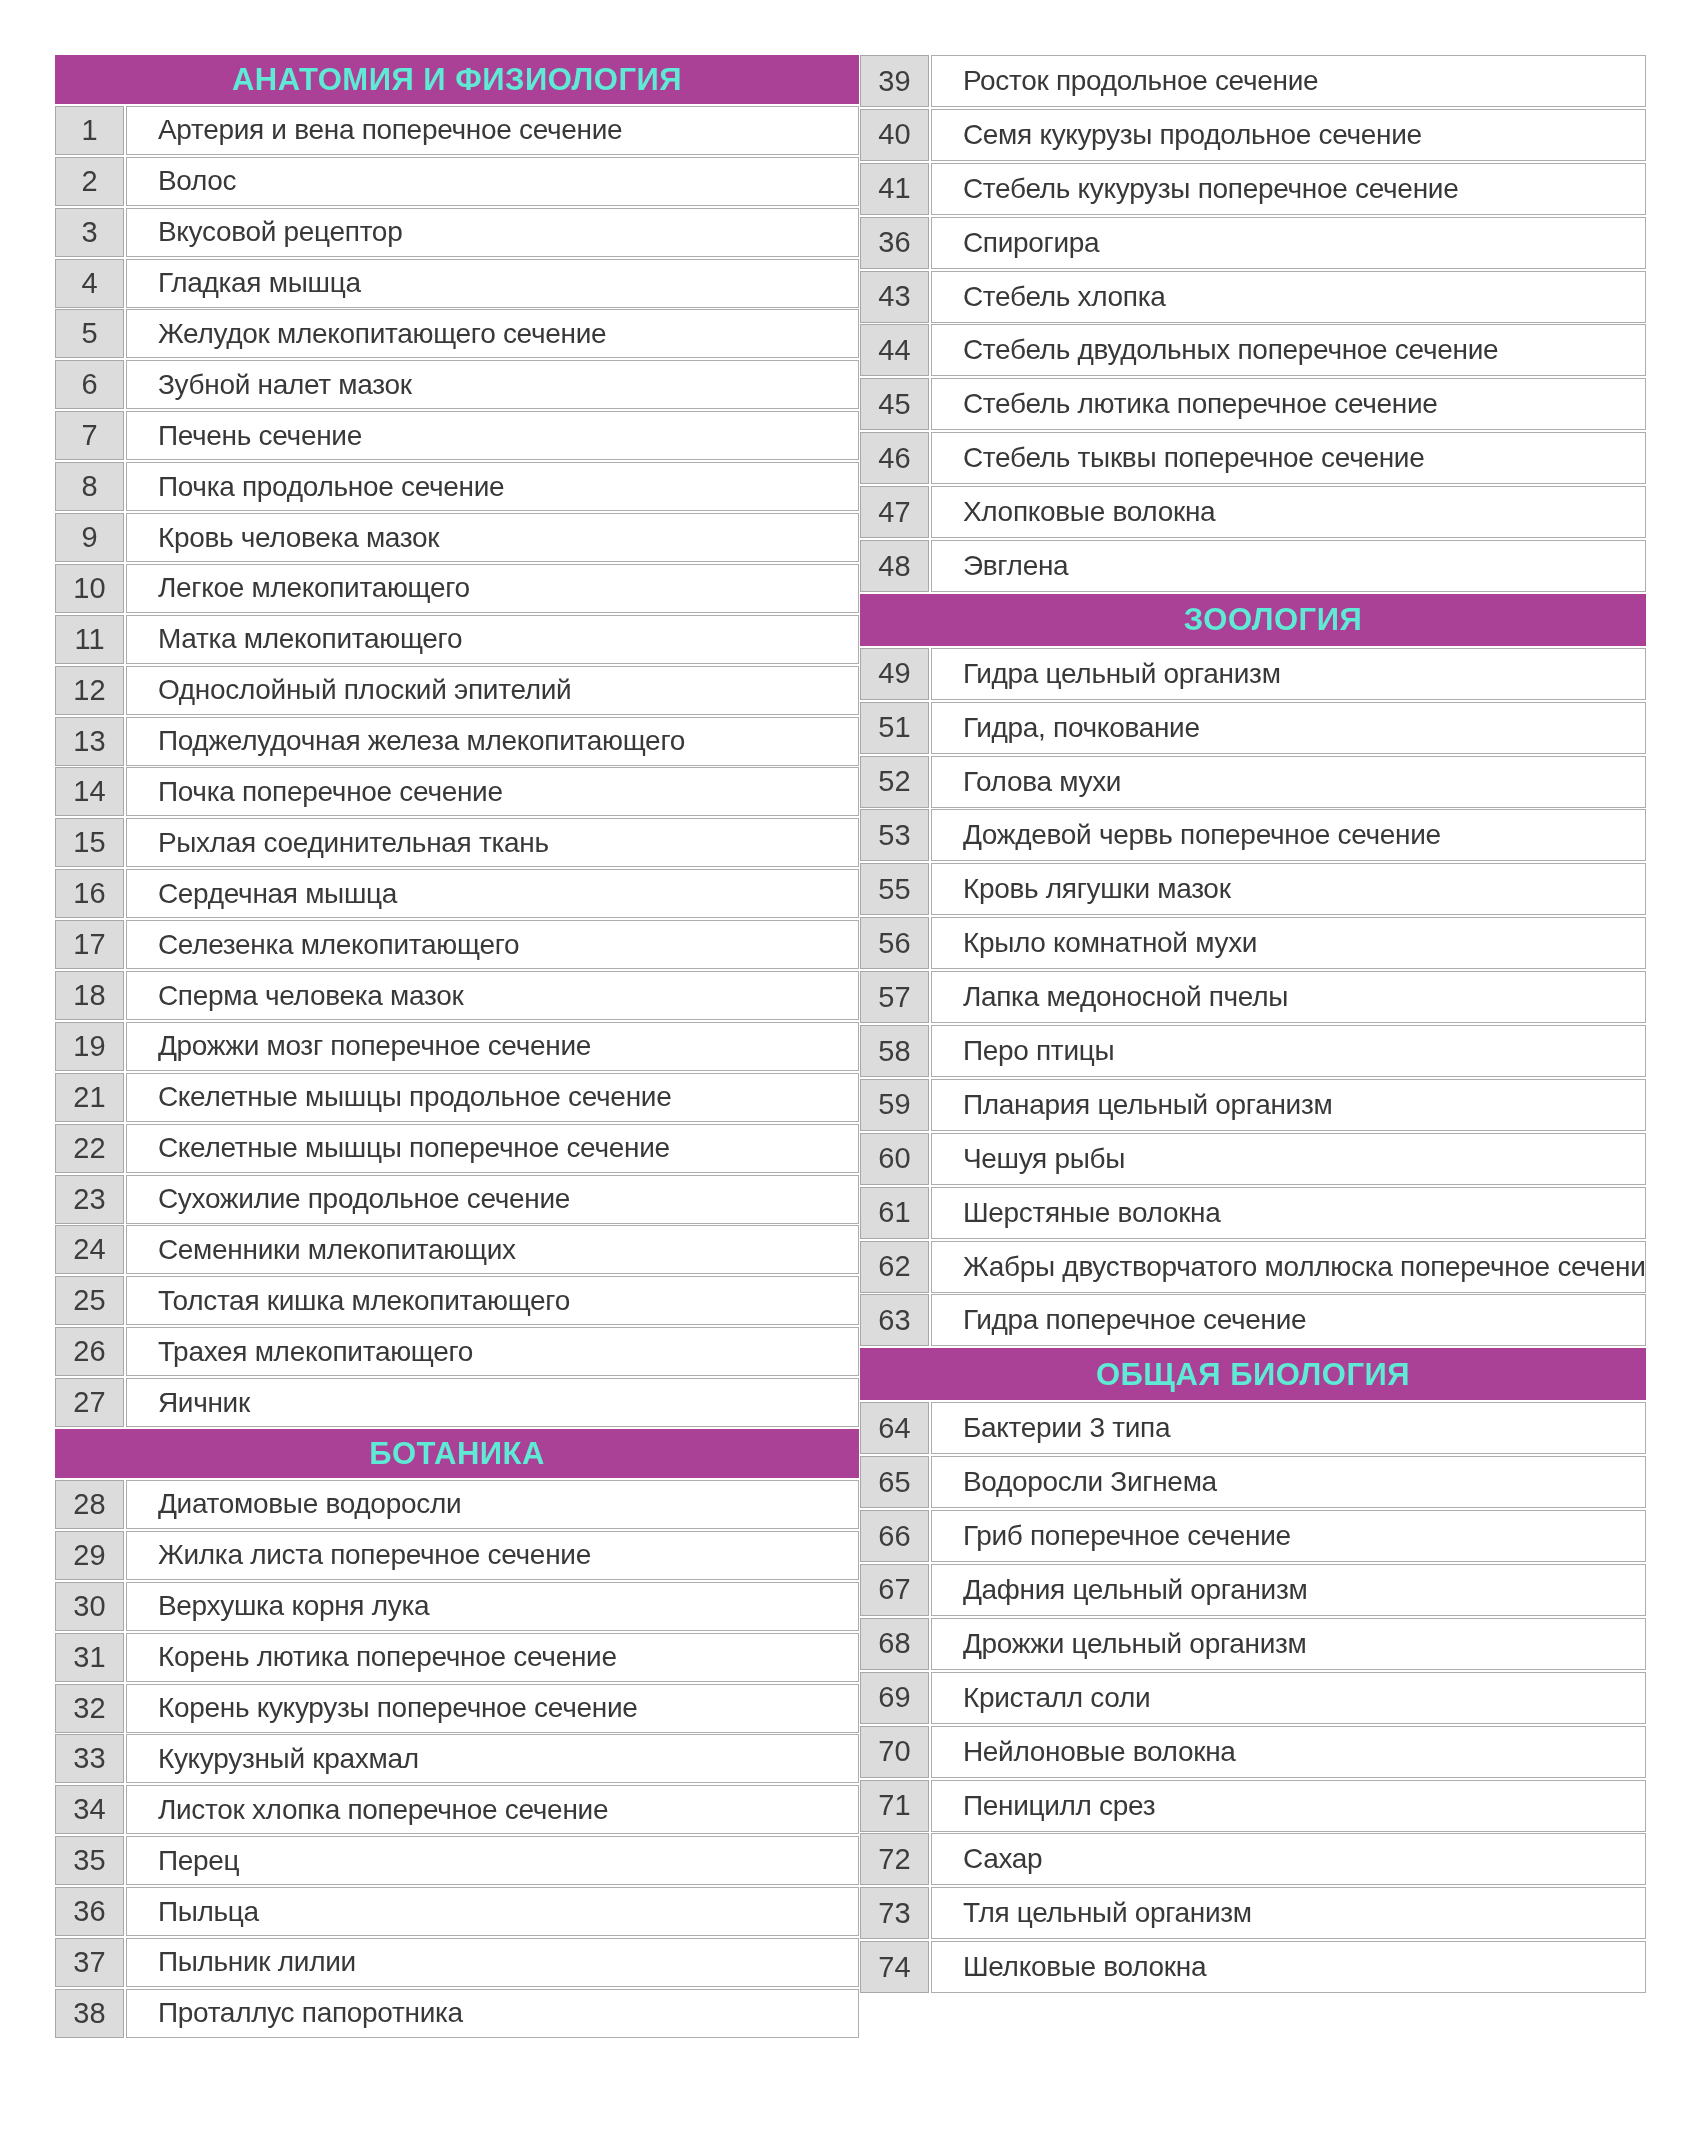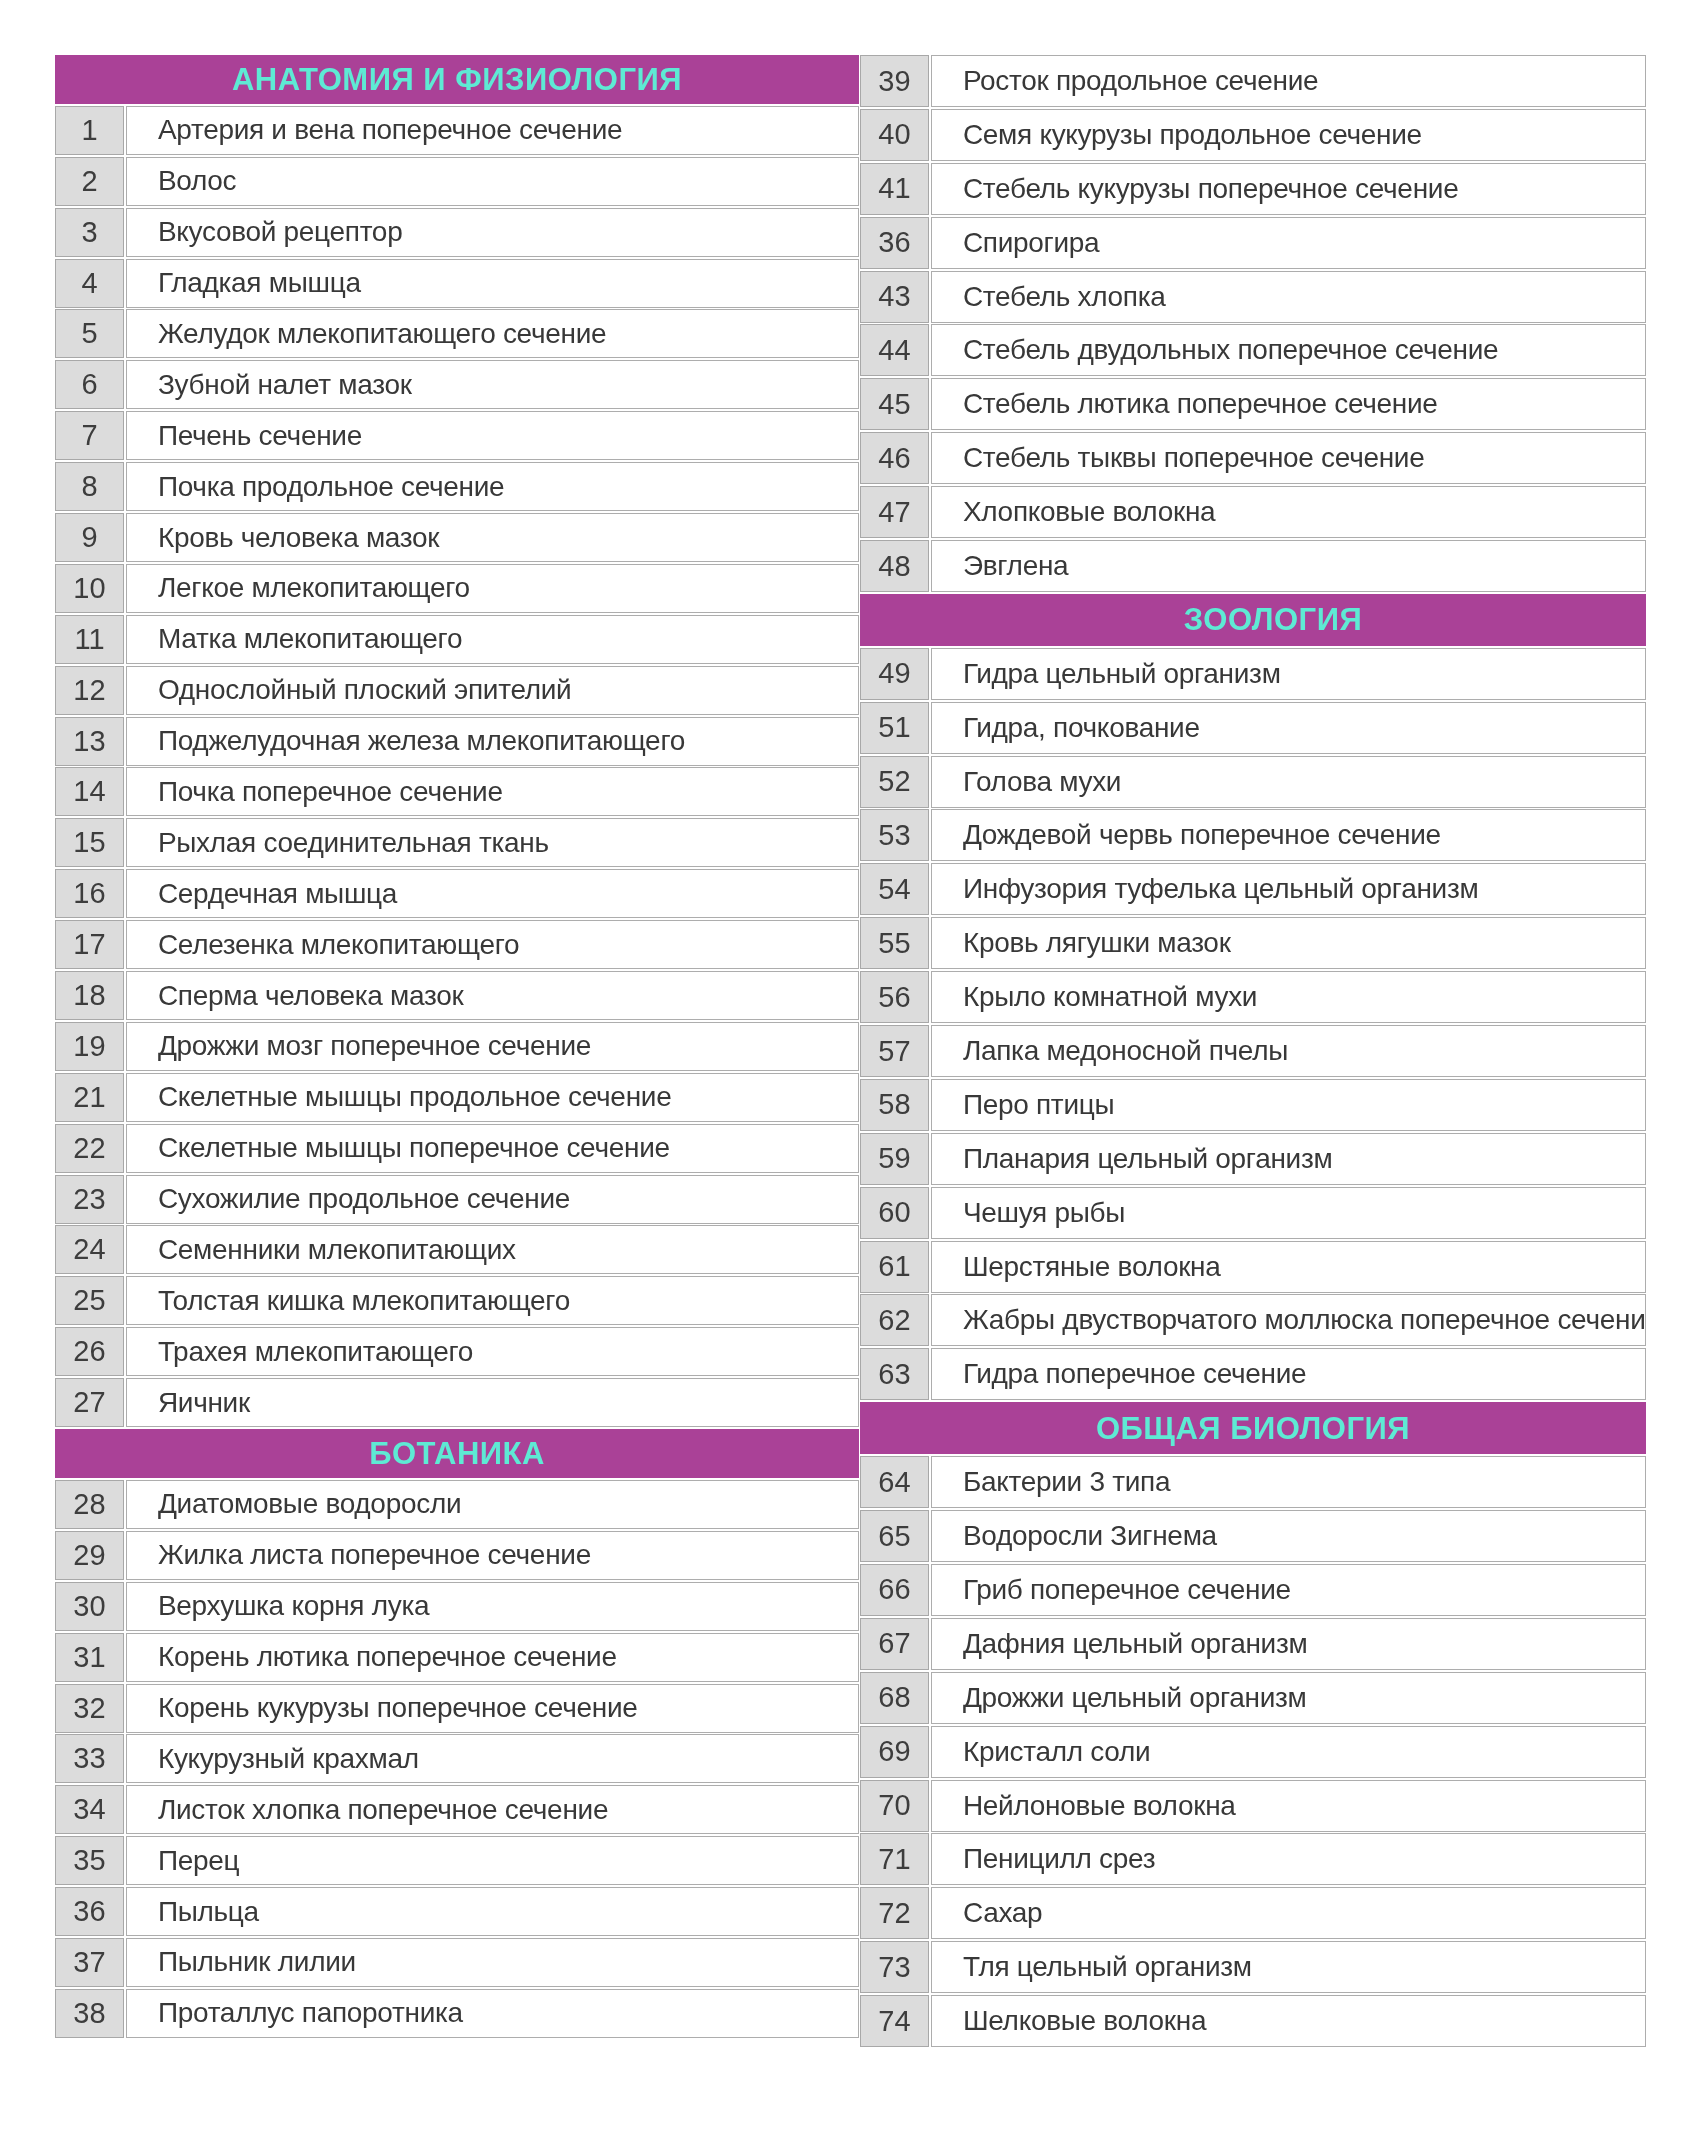--- a/index.html
+++ b/index.html
@@ -280,24 +280,20 @@
     </div>
     <div class="row">
       <div class="num-cell">52</div>
       <div class="label-cell">Голова мухи</div>
     </div>
     <div class="row">
       <div class="num-cell">53</div>
       <div class="label-cell">Дождевой червь поперечное сечение</div>
     </div>
     <div class="row">
-      <div class="num-cell">54</div>
-      <div class="label-cell">Инфузория туфелька цельный организм</div>
-    </div>
-    <div class="row">
       <div class="num-cell">55</div>
       <div class="label-cell">Кровь лягушки мазок</div>
     </div>
     <div class="row">
       <div class="num-cell">56</div>
       <div class="label-cell">Крыло комнатной мухи</div>
     </div>
     <div class="row">
       <div class="num-cell">57</div>
       <div class="label-cell">Лапка медоносной пчелы</div>

